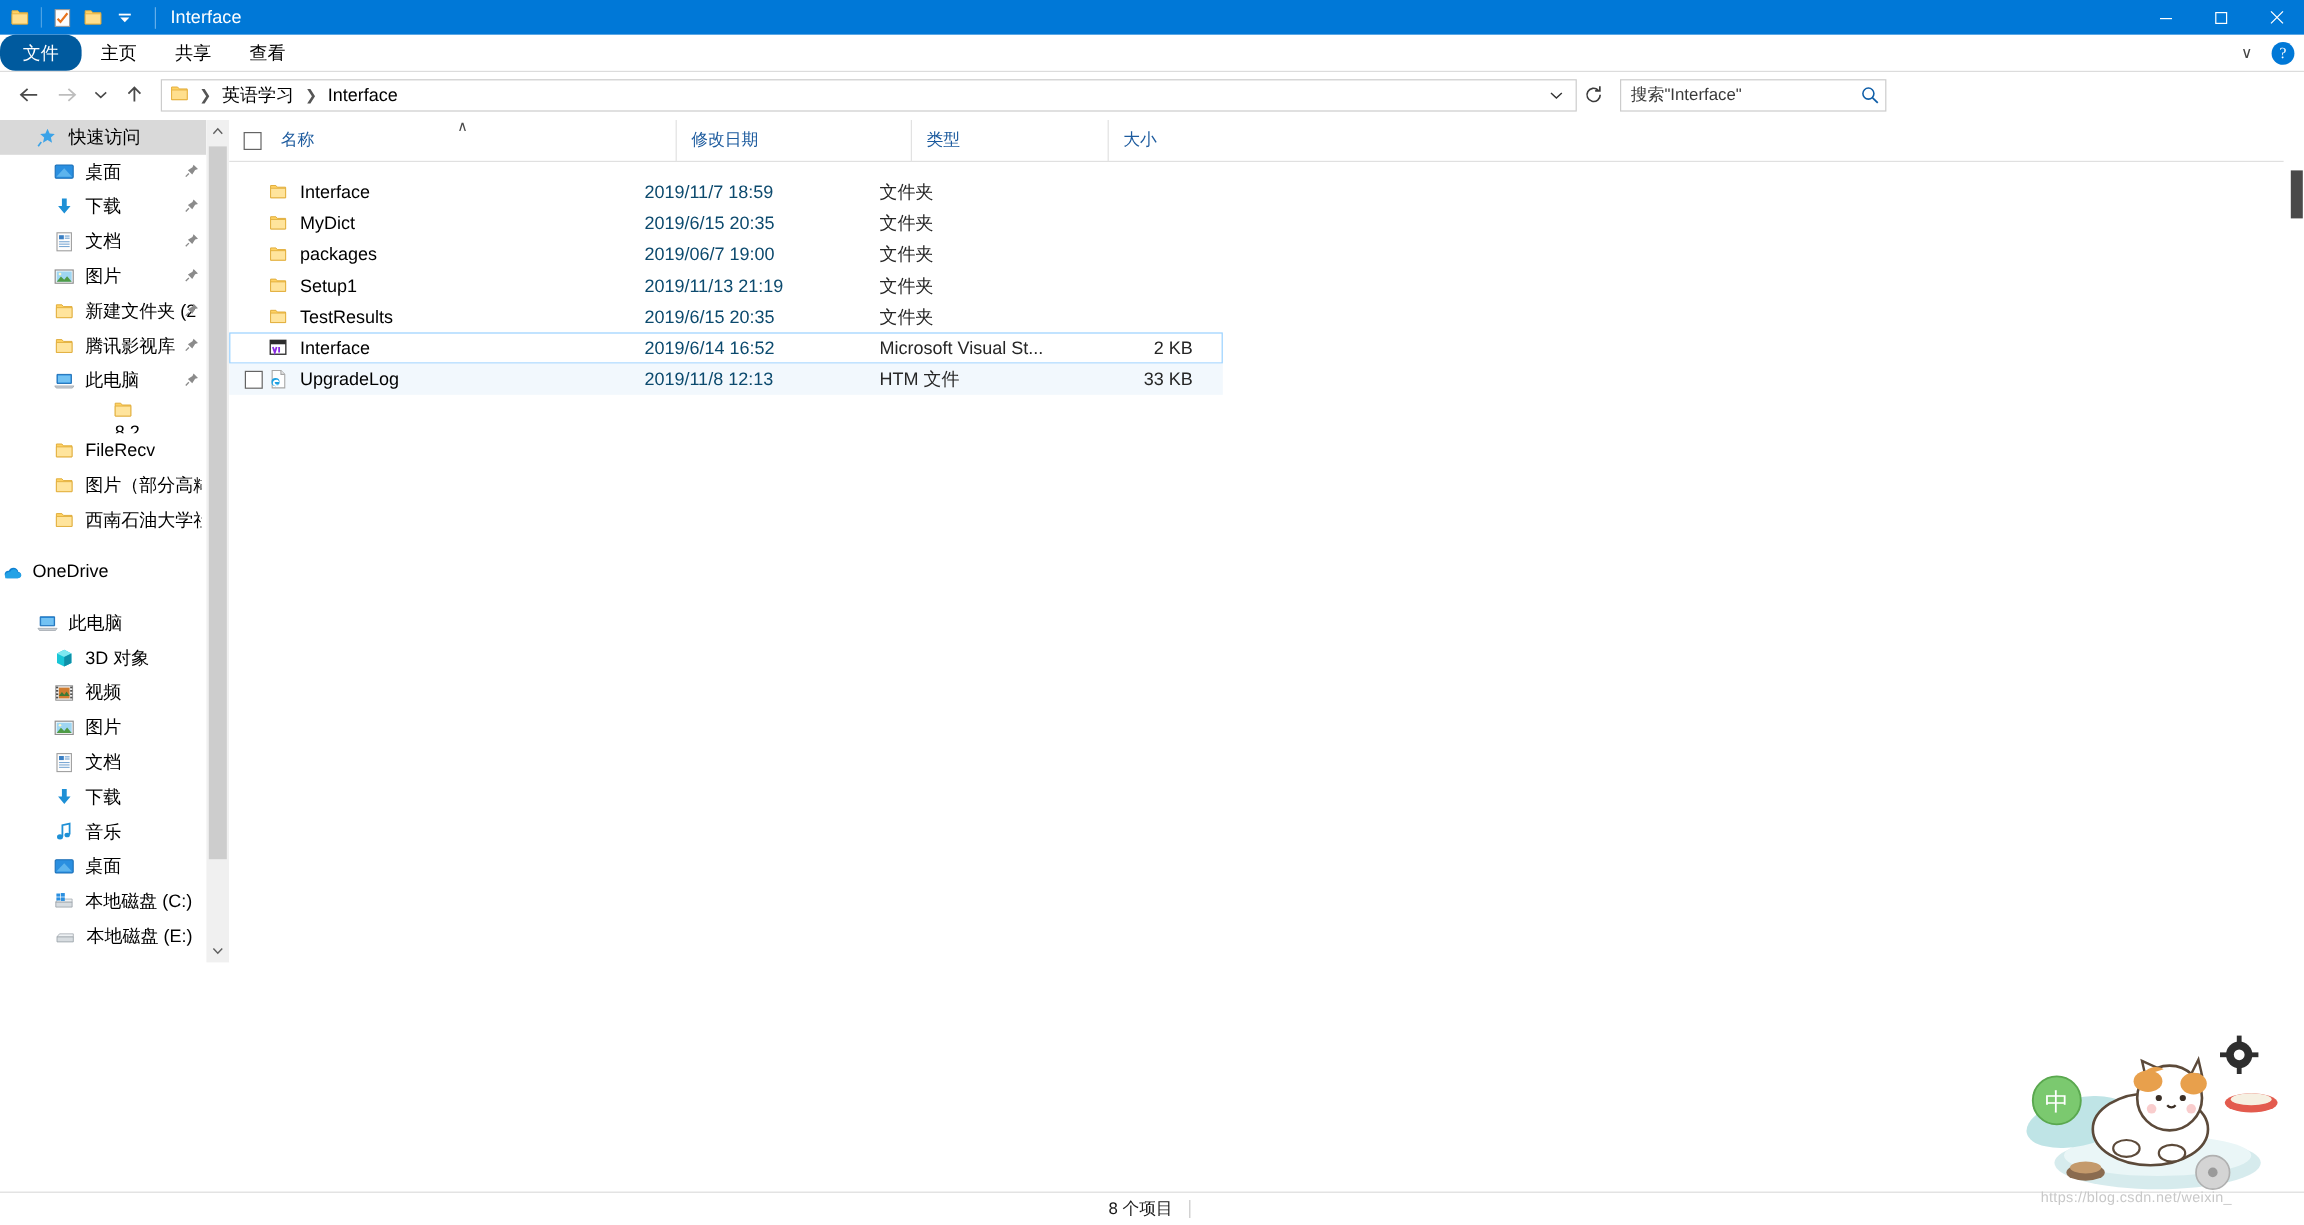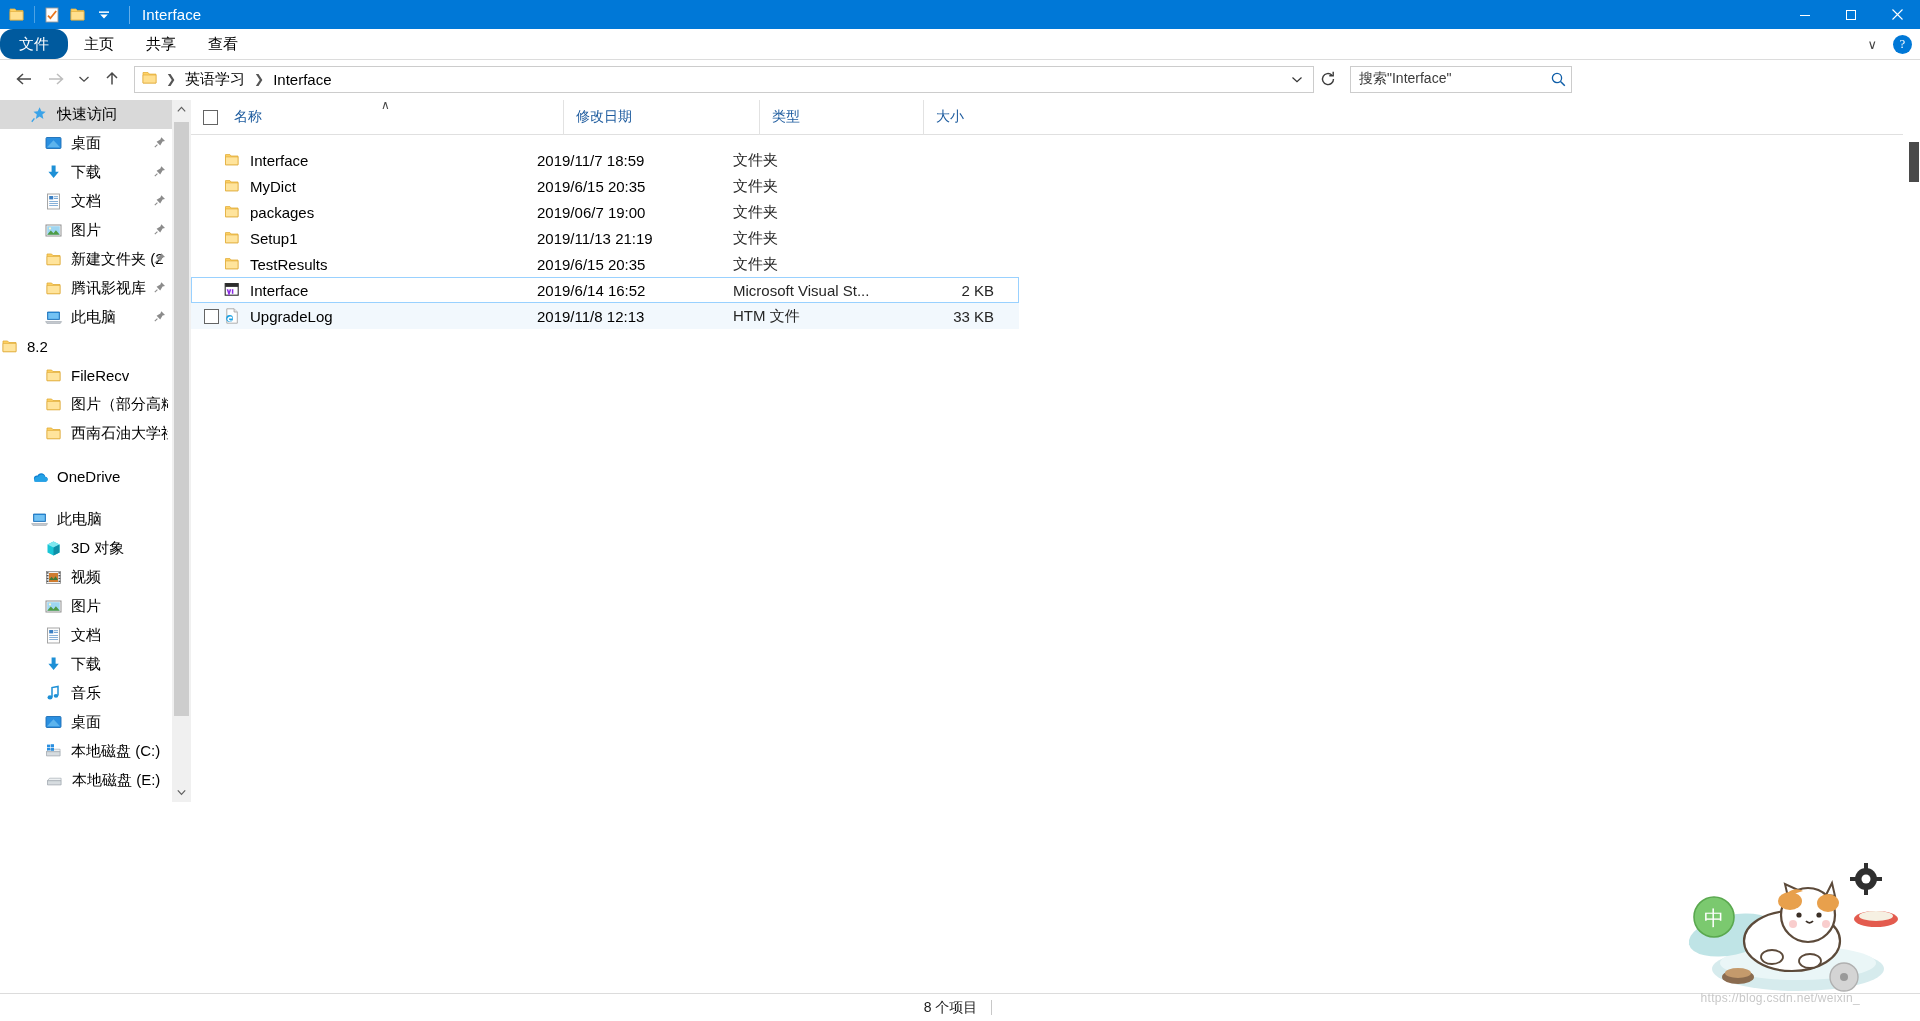--- a/index.html
+++ b/index.html
@@ -126,21 +126,21 @@
     font-size:15px; color:#000; border:1px solid transparent;
   }
   .row.selected { background:#ffffff; border:1px solid #99d1ff; }
   .row.hovered { background:#f2f8fd; border:1px solid transparent; }
   .row-check {
     width:15px; height:15px; border:1px solid #646464; background:#fff;
     position:absolute; left:12px; top:5px;
   }
   .cell-name { width:345px; display:flex; align-items:center; padding-left:31px; }
   .cell-name .fico { width:18px; height:18px; margin-right:9px; flex:0 0 18px; position:relative; }
-  .cell-date { width:196px; color:#000000; }
+  .cell-date { width:196px; color:#0c4a6e; }
   .cell-type { width:164px; color:#262626; overflow:hidden; white-space:nowrap; }
   .cell-size { width:105px; text-align:right; padding-right:8px; color:#262626; }
 
   
   .list-scroll {
     position:absolute; top:100px; right:0; width:17px; height:702px; background:#fff;
   }
   .list-thumb { position:absolute; right:1px; top:42px; width:10px; height:40px; background:#4a4a4a; }
 
   
@@ -410,21 +410,21 @@
       </span>
       <span class="nav-label">此电脑</span>
       <span class="pin">
         <svg width="12" height="12" viewBox="0 0 12 12">
             <path d="M7.3 1.2L11 4.9 8.6 5.6 6.2 9.4 2.6 5.8 6.4 3.4z" fill="#8b8b8b"></path>
             <path d="M3.4 8.6L.8 11.2" stroke="#8b8b8b" stroke-width="1.1"></path>
           </svg>
       </span>
     </div>
 
-    <div class="nav-row" style="">
+    <div class="nav-row" style="padding-left:44px;flex-direction:column;">
       <span class="nav-ico">
         <svg width="19" height="19" viewBox="0 0 19 19">
           <path d="M3 4h4.6l1.3 1.5H16v9.2H3z" fill="#ffd264" stroke="#e0ab38" stroke-width=".8"></path>
           <path d="M3 6.4h13v8.3H3z" fill="#ffe49c" stroke="#e0ab38" stroke-width=".7"></path>
         </svg>
       </span>
       <span class="nav-label">8.2</span>
     </div>
 
     <div class="nav-row" style="padding-left:44px;">
@@ -452,21 +452,21 @@
         <svg width="19" height="19" viewBox="0 0 19 19">
           <path d="M3 4h4.6l1.3 1.5H16v9.2H3z" fill="#ffd264" stroke="#e0ab38" stroke-width=".8"></path>
           <path d="M3 6.4h13v8.3H3z" fill="#ffe49c" stroke="#e0ab38" stroke-width=".7"></path>
         </svg>
       </span>
       <span class="nav-label">西南石油大学社</span>
     </div>
 
     <div class="nav-gap"></div>
 
-    <div class="nav-row" style="padding-left:30px;text-align:center;">
+    <div class="nav-row" style="text-align:center;">
       <span class="nav-ico">
         <svg width="20" height="20" viewBox="0 0 20 20">
           <path d="M5.4 14.8h9.4c1.7 0 2.9-1.2 2.9-2.6 0-1.3-1-2.4-2.4-2.5-.3-2-2-3.5-4.1-3.5-1.7 0-3.2 1-3.8 2.5-.2 0-.3-.1-.5-.1-1.7 0-3 1.3-3 2.9s1.4 3.3 1.5 3.3z" fill="#0f80d1"></path>
           <path d="M4.2 14.8h10.6c1.6 0 2.9-1 2.9-2.4s-1.3-2.4-2.9-2.4c-.2-1.5-1.6-2.6-3.2-2.6-1.4 0-2.6.8-3.1 2-2.3.1-4.3 1.6-4.3 3.1 0 1.2 0 2.3 0 2.3z" fill="#28a8ea" opacity=".85"></path>
         </svg>
       </span>
       <span class="nav-label">OneDrive</span>
     </div>
 
     <div class="nav-gap"></div>

